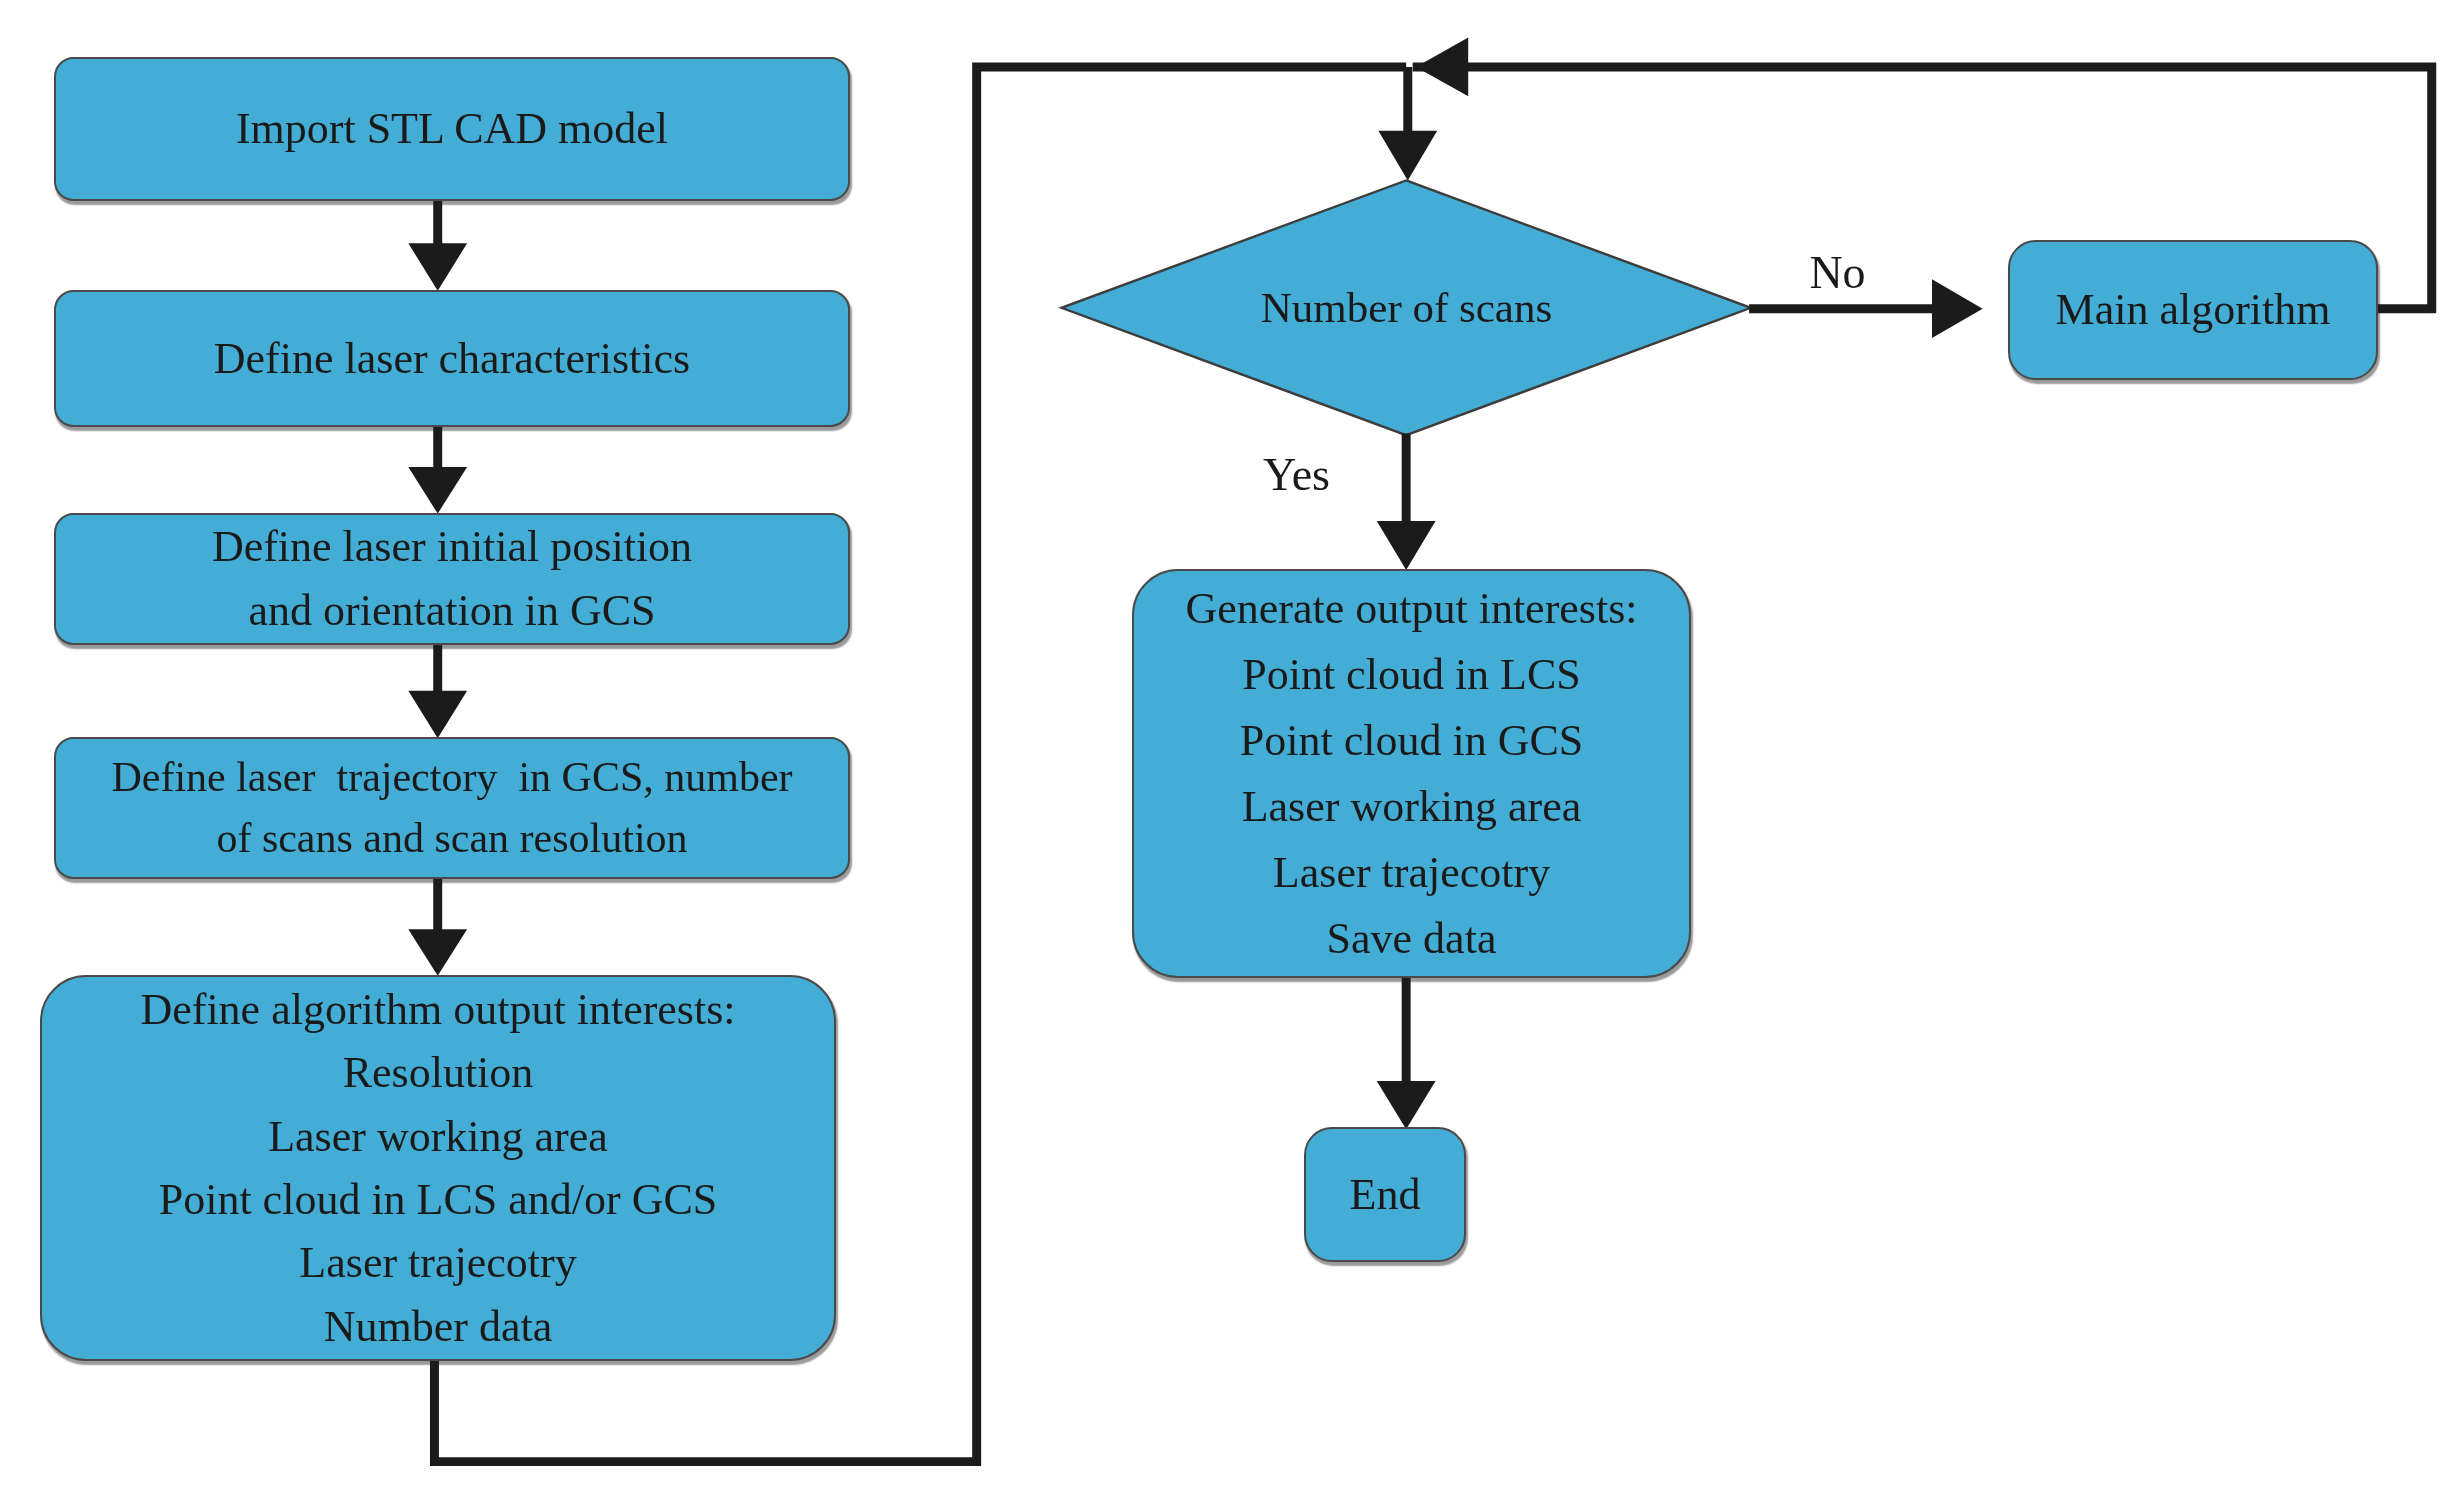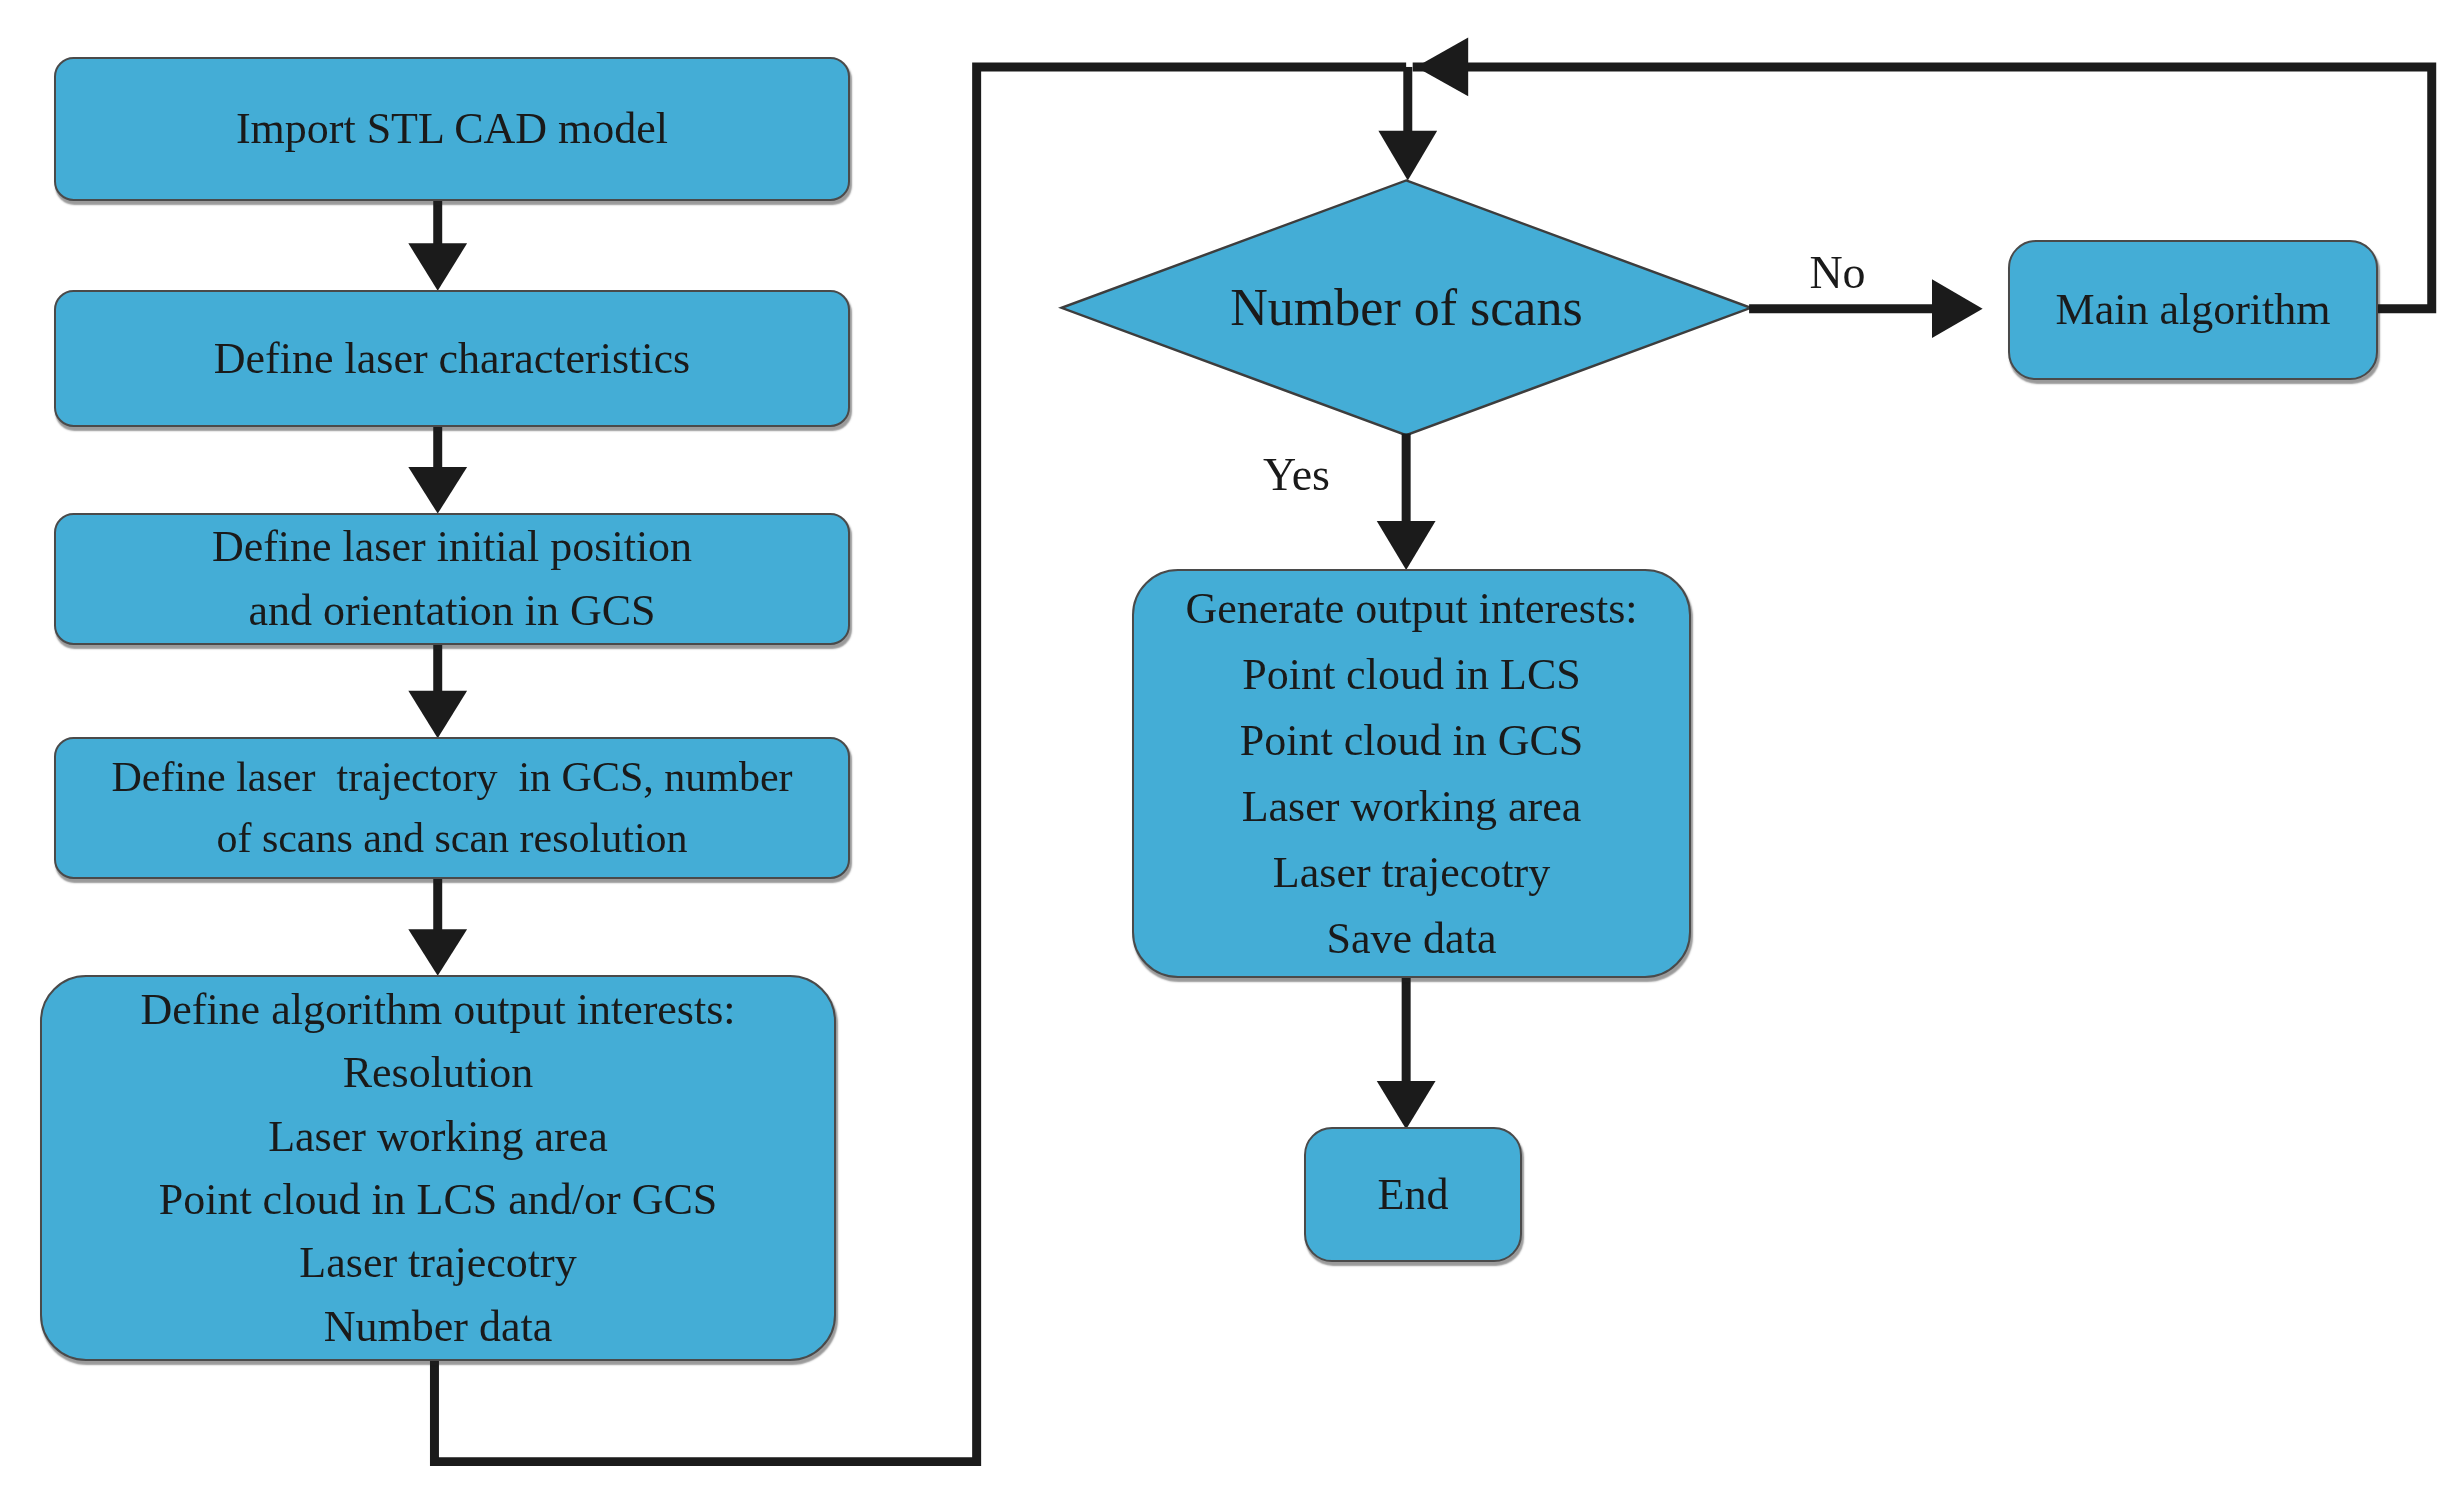--- a/index.html
+++ b/index.html
@@ -45,21 +45,21 @@
   .r-big{border-radius:46px;}
   .float-label{
     position:absolute;
     display:flex;align-items:center;justify-content:center;
     font-size:46px;color:var(--text);
     text-align:center;
   }
   .diamond-label{
     position:absolute;left:1062px;top:180px;width:689px;height:255px;
     display:flex;align-items:center;justify-content:center;
-    font-size:52px;color:var(--text);text-align:center;font-family:Liberation Serif, serif;
+    font-size:43px;color:var(--text);text-align:center;font-family:Liberation Serif, serif;
   }
 </style>
 </head>
 <body>
 
 <div class="canvas">
 
   <svg class="connector-layer" viewBox="0 0 3015 1837" xmlns="http://www.w3.org/2000/svg">
 
     <path class="edge" d="M 532 1665 L 532 1790 L 1196 1790 L 1196 82 L 1722 82"></path>
@@ -135,18 +135,18 @@
 
   <div class="node r-big" style="left:1132px;top:569px;width:559px;height:409px;line-height:1.5;">
     <div class="node-line">Generate output interests:</div>
     <div class="node-line">Point cloud in LCS</div>
     <div class="node-line">Point cloud in GCS</div>
     <div class="node-line">Laser working area</div>
     <div class="node-line">Laser trajecotry</div>
     <div class="node-line">Save data</div>
   </div>
 
-  <div class="node r-med" style="left:1304px;top:1127px;width:218px;height:135px;">
+  <div class="node r-med" style="left:1304px;top:1127px;width:162px;height:135px;">
     <div class="node-line">End</div>
   </div>
 
 </div>
 
 
 </body></html>

